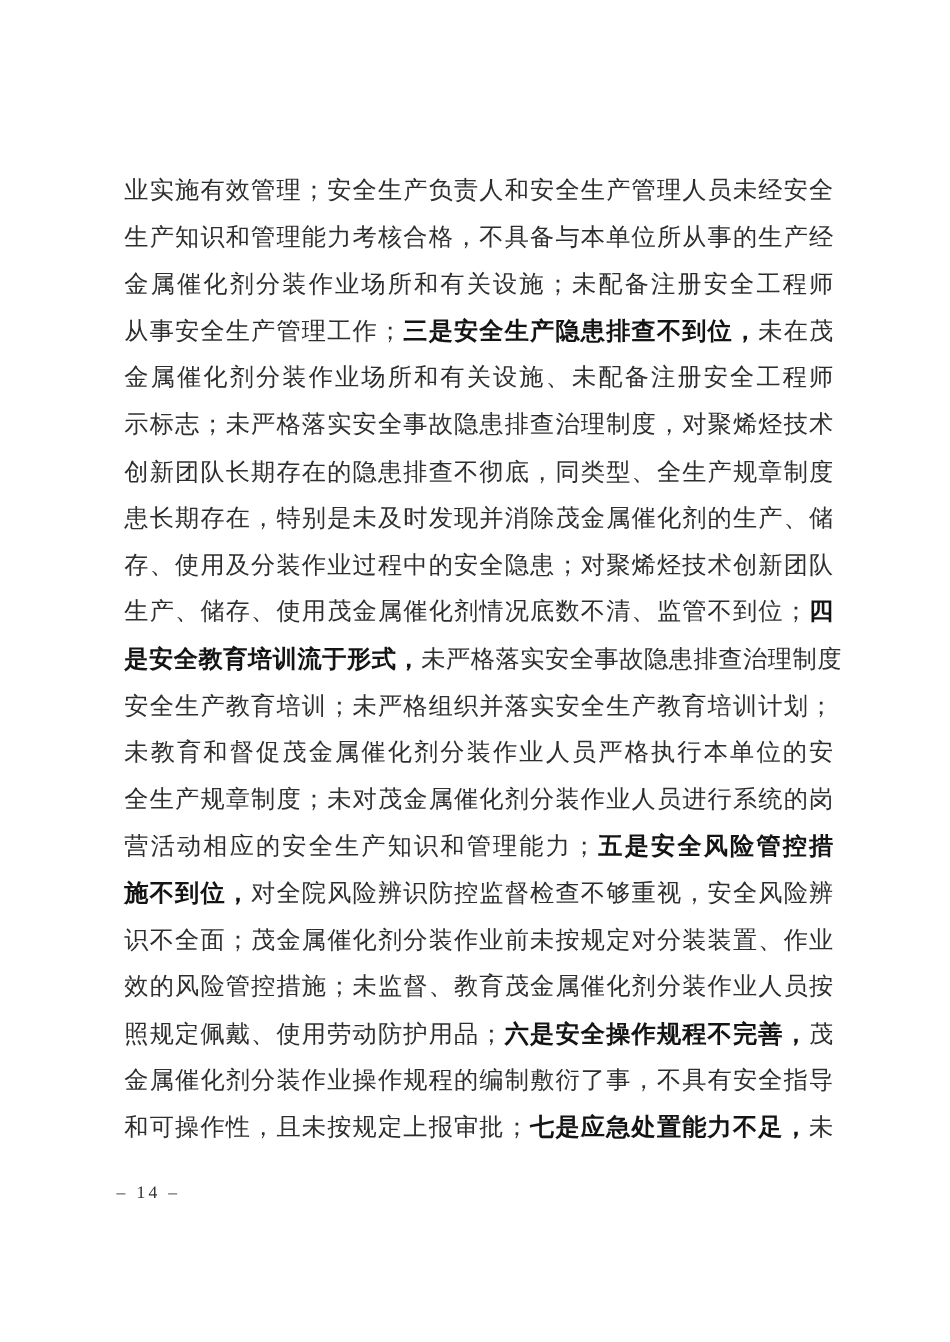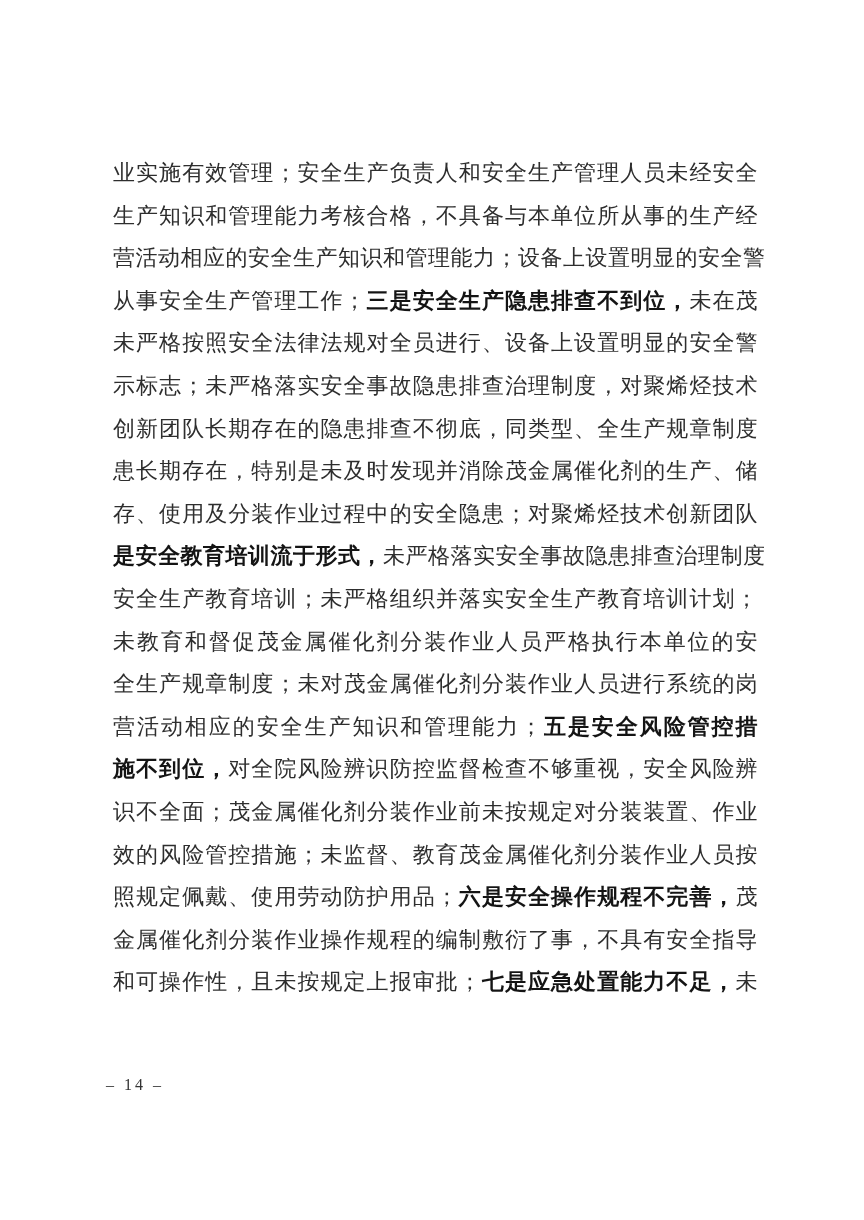--- a/index.html
+++ b/index.html
@@ -57,27 +57,28 @@
     font-family: "Liberation Serif", serif;
   }
 </style>
 </head>
 <body>
 
 <div class="page">
   <div class="text-block">
       <div class="line"><span class="seg">业实施有效管理；安全生产负责人和安全生产管理人员未经安全</span></div>
       <div class="line"><span class="seg">生产知识和管理能力考核合格，不具备与本单位所从事的生产经</span></div>
-      <div class="line"><span class="seg">营活动相应的安全生产知识和管理能力；设备上设置明显的安全警</span></div>
+      <div class="line"><span class="seg">金属催化剂分装作业场所和有关设施；未配备注册安全工程师</span></div>
       <div class="line"><span class="seg">从事安全生产管理工作；</span><span class="seg bold">三是安全生产隐患排查不到位，</span><span class="seg">未在茂</span></div>
-      <div class="line"><span class="seg">未严格按照安全法律法规对全员进行、设备上设置明显的安全警</span></div>
+      <div class="line"><span class="seg">金属催化剂分装作业场所和有关设施、未配备注册安全工程师</span></div>
       <div class="line"><span class="seg">示标志；未严格落实安全事故隐患排查治理制度，对聚烯烃技术</span></div>
       <div class="line"><span class="seg">创新团队长期存在的隐患排查不彻底，同类型、全生产规章制度</span></div>
       <div class="line"><span class="seg">患长期存在，特别是未及时发现并消除茂金属催化剂的生产、储</span></div>
       <div class="line"><span class="seg">存、使用及分装作业过程中的安全隐患；对聚烯烃技术创新团队</span></div>
+      <div class="line"><span class="seg">生产、储存、使用茂金属催化剂情况底数不清、监管不到位；</span><span class="seg bold">四</span></div>
       <div class="line"><span class="seg bold">是安全教育培训流于形式，</span><span class="seg">未严格落实安全事故隐患排查治理制度</span></div>
       <div class="line"><span class="seg">安全生产教育培训；未严格组织并落实安全生产教育培训计划；</span></div>
       <div class="line"><span class="seg">未教育和督促茂金属催化剂分装作业人员严格执行本单位的安</span></div>
       <div class="line"><span class="seg">全生产规章制度；未对茂金属催化剂分装作业人员进行系统的岗</span></div>
       <div class="line"><span class="seg">营活动相应的安全生产知识和管理能力；</span><span class="seg bold">五是安全风险管控措</span></div>
       <div class="line"><span class="seg bold">施不到位，</span><span class="seg">对全院风险辨识防控监督检查不够重视，安全风险辨</span></div>
       <div class="line"><span class="seg">识不全面；茂金属催化剂分装作业前未按规定对分装装置、作业</span></div>
       <div class="line"><span class="seg">效的风险管控措施；未监督、教育茂金属催化剂分装作业人员按</span></div>
       <div class="line"><span class="seg">照规定佩戴、使用劳动防护用品；</span><span class="seg bold">六是安全操作规程不完善，</span><span class="seg">茂</span></div>
       <div class="line"><span class="seg">金属催化剂分装作业操作规程的编制敷衍了事，不具有安全指导</span></div>

